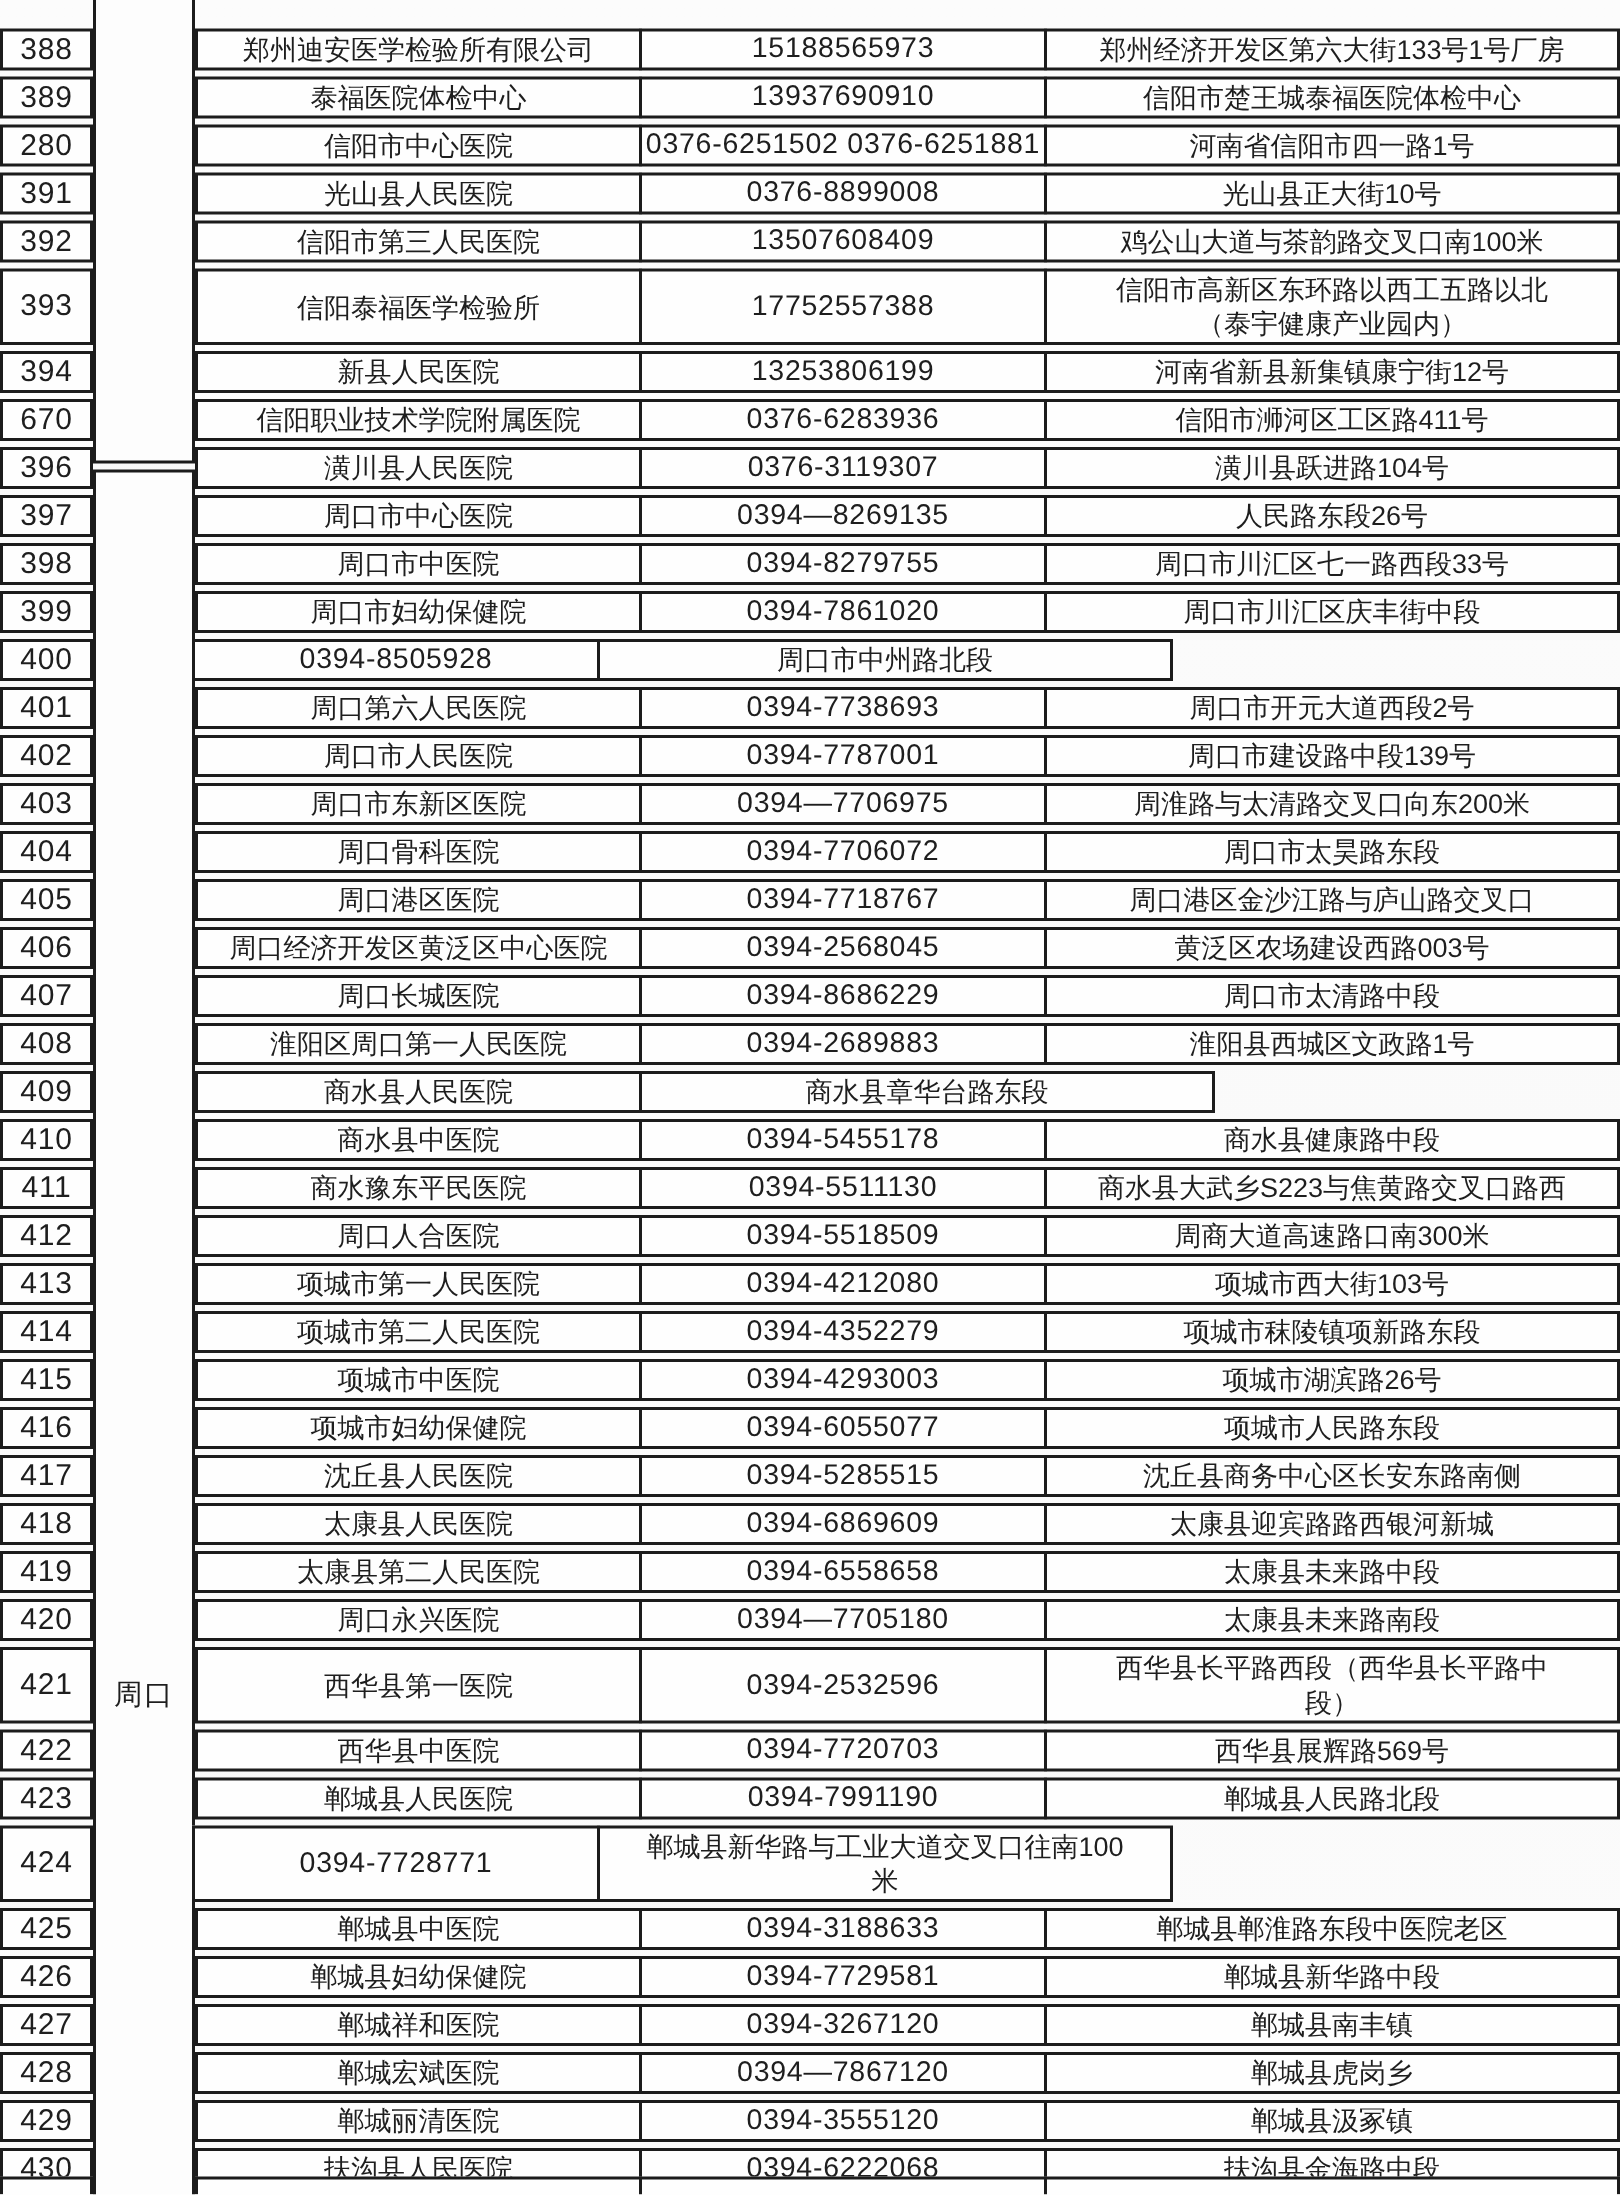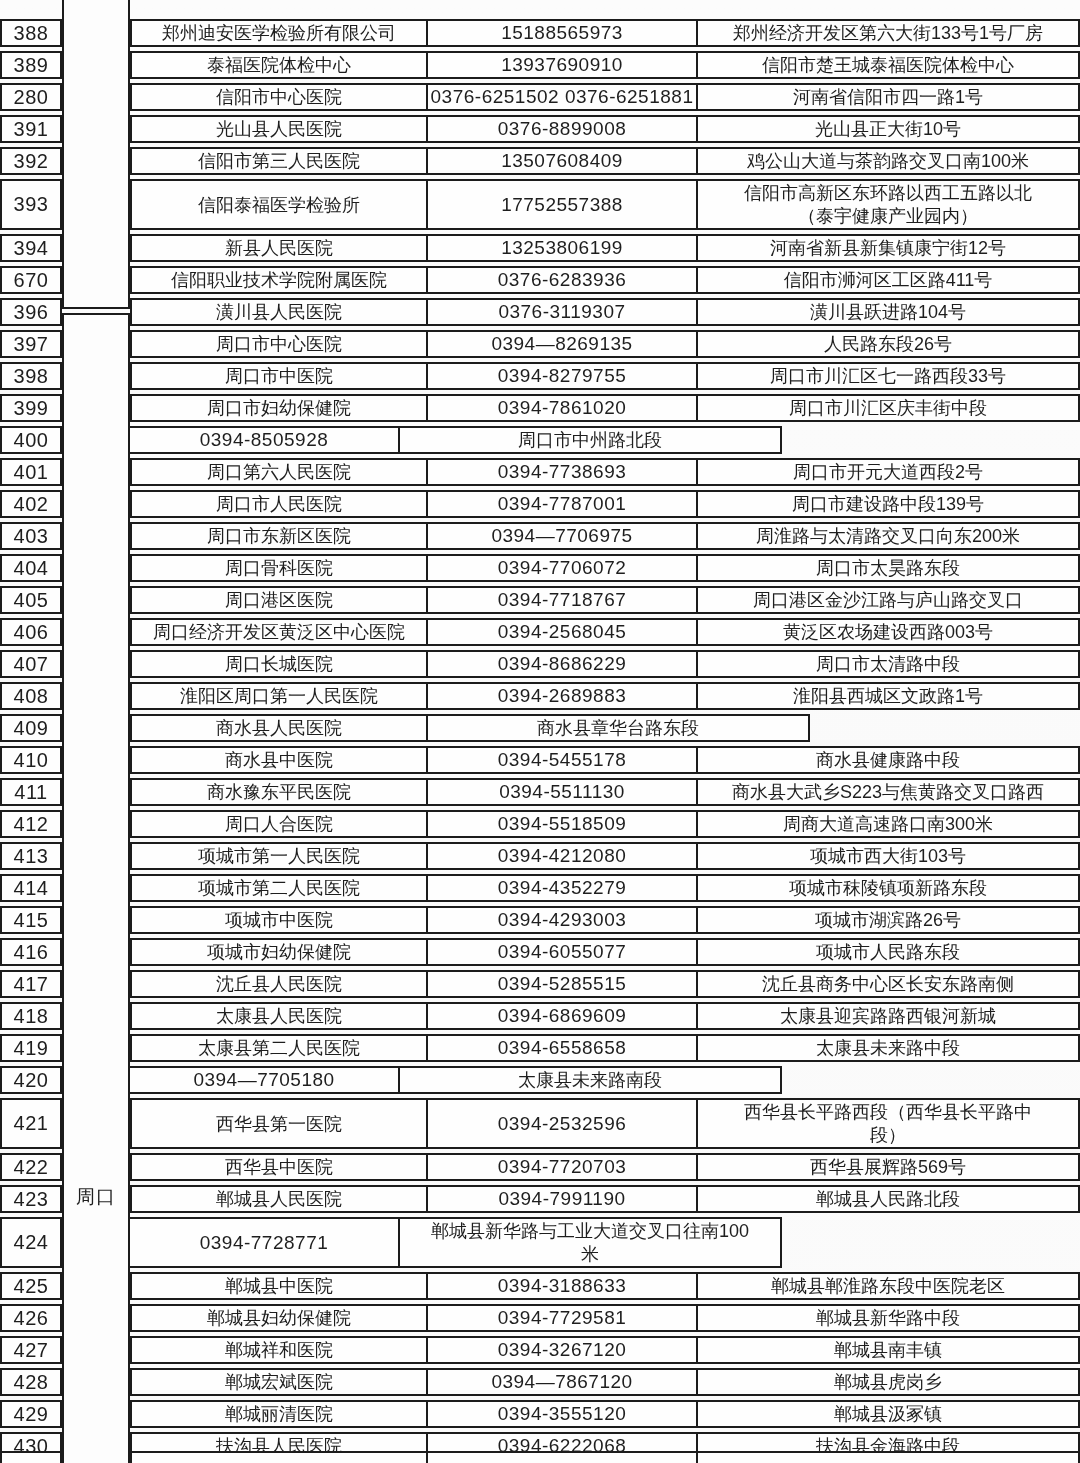--- a/index.html
+++ b/index.html
@@ -18,21 +18,21 @@
     left: 62px;
     width: 68px;
     box-sizing: border-box;
     border: 2px solid #1c1c1c;
     background: #fdfdfd;
   }
   .region-upper { top: -4px; height: 313px; }          
   .region-lower { top: 313px; height: 1200px; }        
   .region-label {
     position: absolute;
-    top: 870px;
+    top: 804px;
     left: 0;
     width: 100%;
     text-align: center;
     font-size: 19px;
     line-height: 23px;
     letter-spacing: 1px;
   }
   
   .rows { position: absolute; top: 19px; left: 0; width: 1080px; }
   .row { display: flex; align-items: stretch; height: 28px; margin-bottom: 4px; }
@@ -286,20 +286,21 @@
       <div class="row">
     <div class="cell c-no">419</div>
     <div class="spacer"></div>
     <div class="cell c-name">太康县第二人民医院</div>
     <div class="cell c-phone">0394-6558658</div>
     <div class="cell c-addr">太康县未来路中段</div>
   </div>
       <div class="row">
     <div class="cell c-no">420</div>
     <div class="spacer"></div>
+    <div class="cell c-name">周口永兴医院</div>
     <div class="cell c-phone">0394—7705180</div>
     <div class="cell c-addr">太康县未来路南段</div>
   </div>
       <div class="row tall">
     <div class="cell c-no">421</div>
     <div class="spacer"></div>
     <div class="cell c-name">西华县第一医院</div>
     <div class="cell c-phone">0394-2532596</div>
     <div class="cell c-addr">西华县长平路西段（西华县长平路中
 段）</div>

